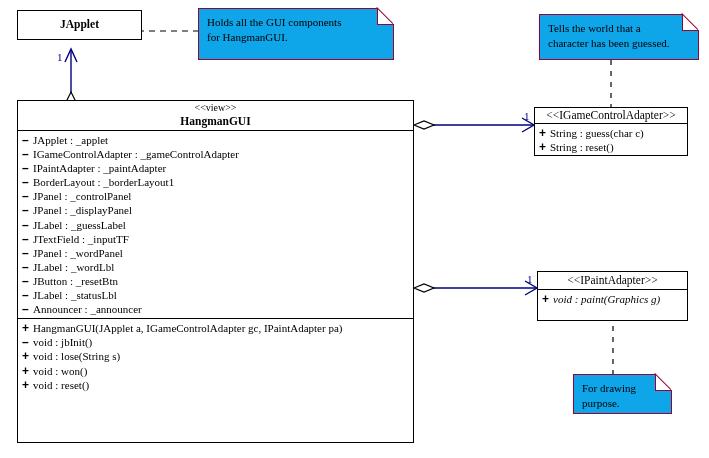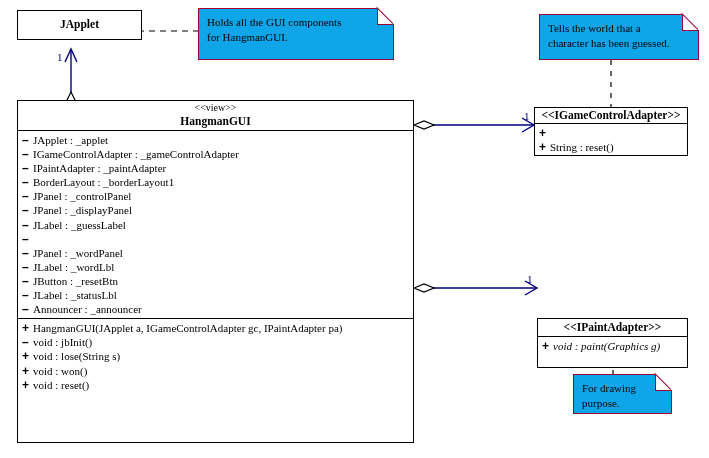--- a/index.html
+++ b/index.html
@@ -44,21 +44,21 @@
     font-size: 11.5px;
     line-height: 14px;
     font-weight: bold;
     color: #000000;
     letter-spacing: 0px;
   }
   .iface-title {
     display: block;
     font-size: 11.5px;
     line-height: 14px;
-    font-weight: bold;
+    font-weight: normal;
     color: #000000;
     text-align: center;
   }
 
   .compartment {
     padding: 2px 0 2px 0;
     box-sizing: border-box;
   }
   .compartment.divider {
     border-top: 1px solid #000000;
@@ -211,20 +211,21 @@
       <div class="member">
         <span class="vis">–</span>
         <span class="mtext">JPanel : _displayPanel</span>
       </div>
       <div class="member">
         <span class="vis">–</span>
         <span class="mtext">JLabel : _guessLabel</span>
       </div>
       <div class="member">
         <span class="vis">–</span>
+        <span class="mtext">JTextField : _inputTF</span>
       </div>
       <div class="member">
         <span class="vis">–</span>
         <span class="mtext">JPanel : _wordPanel</span>
       </div>
       <div class="member">
         <span class="vis">–</span>
         <span class="mtext">JLabel : _wordLbl</span>
       </div>
       <div class="member">
@@ -265,29 +266,30 @@
     </div>
   </div>
 
   <div class="uml-class" style="left:534px; top:107px; width:154px; height:49px;">
     <div class="uml-header" style="padding:0px 2px 1px 2px;">
       <span class="iface-title">&lt;&lt;IGameControlAdapter&gt;&gt;</span>
     </div>
     <div class="compartment">
       <div class="member">
         <span class="vis">+</span>
+        <span class="mtext">String : guess(char c)</span>
       </div>
       <div class="member">
         <span class="vis">+</span>
         <span class="mtext">String : reset()</span>
       </div>
     </div>
   </div>
 
-  <div class="uml-class" style="left:537px; top:271px; width:151px; height:50px;margin-top:47px;">
+  <div class="uml-class" style="left:537px; top:271px; width:151px; height:50px;">
     <div class="uml-header" style="padding:1px 2px 2px 2px;">
       <span class="iface-title">&lt;&lt;IPaintAdapter&gt;&gt;</span>
     </div>
     <div class="compartment">
       <div class="member">
         <span class="vis">+</span>
         <span class="mtext ital">void : paint(Graphics g)</span>
       </div>
     </div>
   </div>

